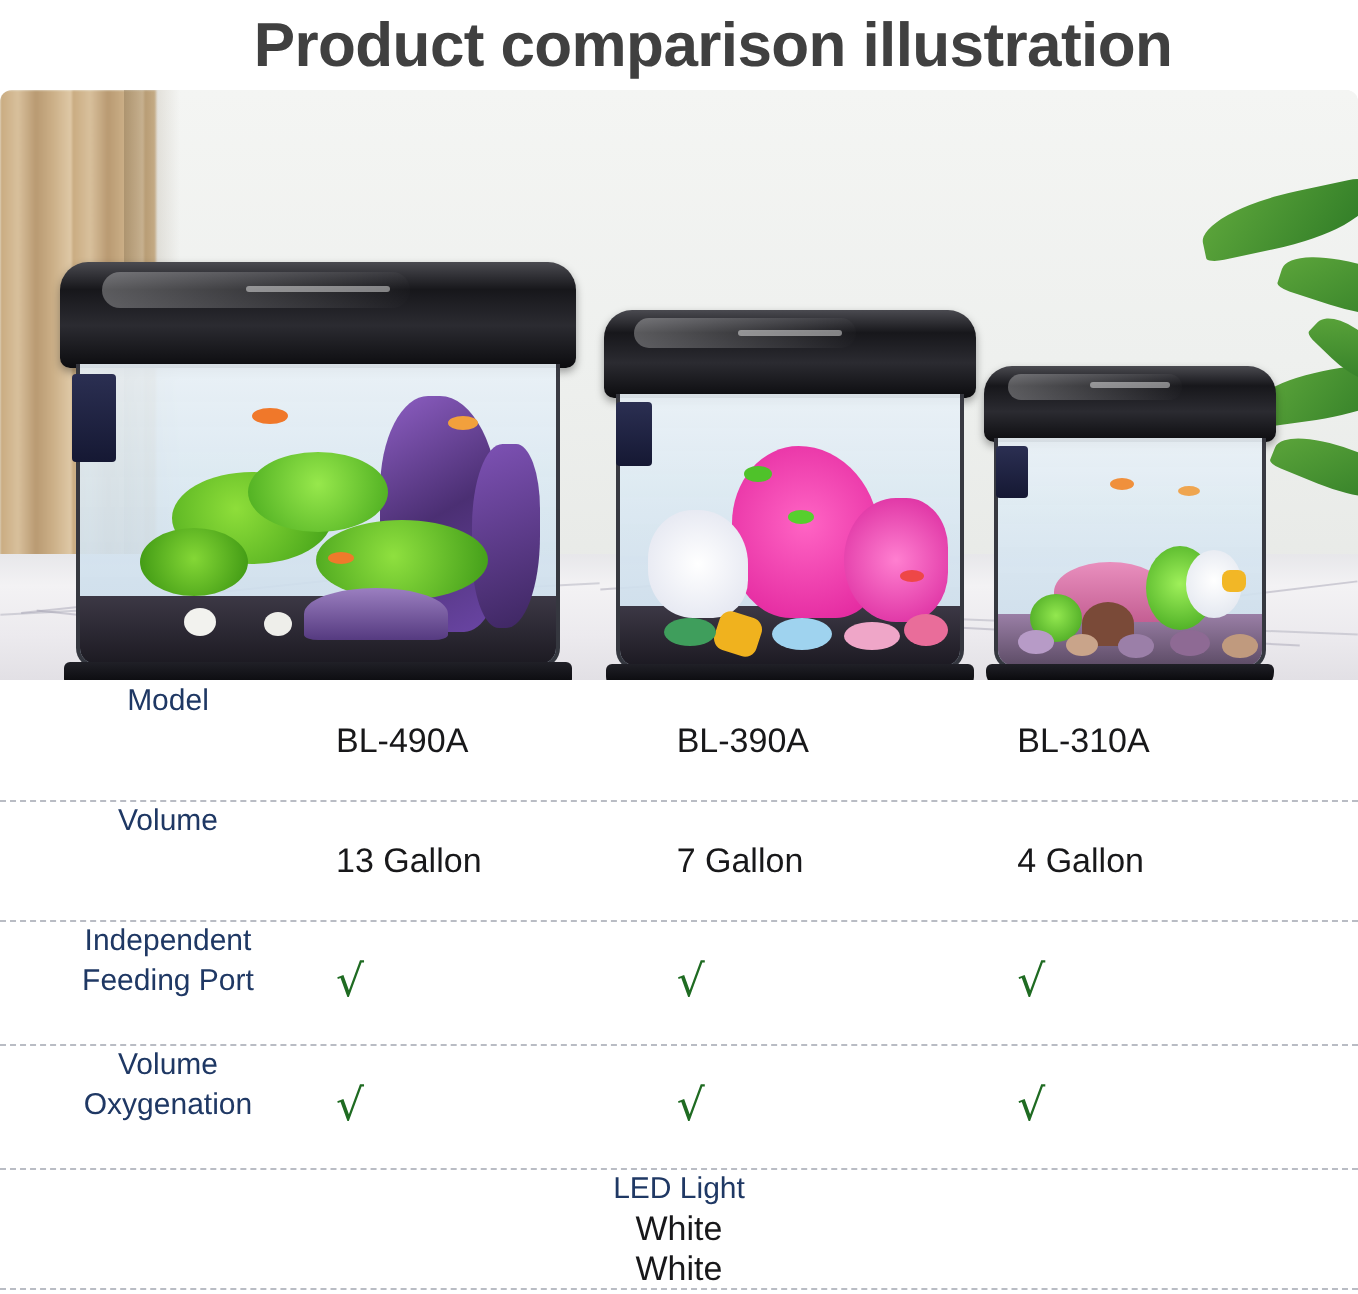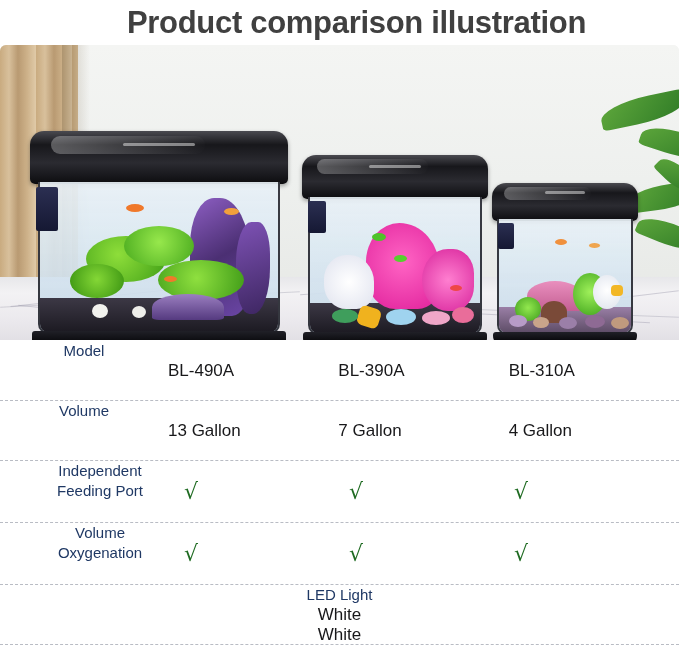--- a/index.html
+++ b/index.html
@@ -145,21 +145,21 @@
   
   .blob { position: absolute; border-radius: 50%; }
 
   
   .table { position: absolute; left: 0; top: 341px; width: 679px; }
   .row {
     display: flex; align-items: center;
     border-bottom: 1px dashed #b9bcc4;
     height: 60px;
   }
-  .row.tall { height: 62px; padding-left: 16px; }
+  .row.tall { height: 62px; }
   .row.last { border-bottom: 1px dashed #b9bcc4; flex-direction: column; }
 
   .cell {
     display: flex; align-items: center; justify-content: flex-start;
     text-align: center; height: 100%;
   }
   .cell-label {
     width: 168px;
     color: #1f3864;
     font-size: 15px;

